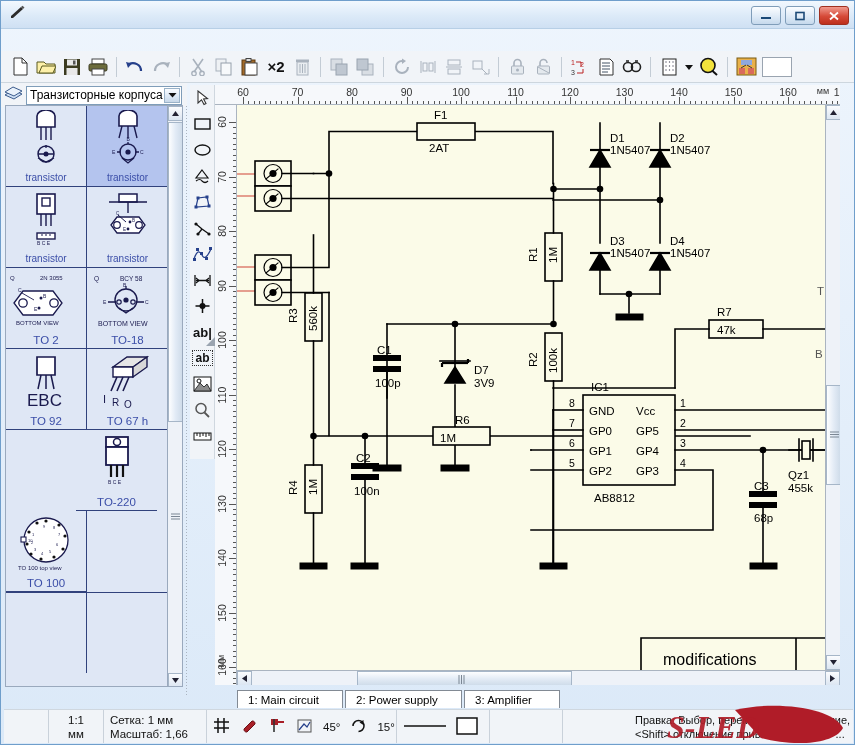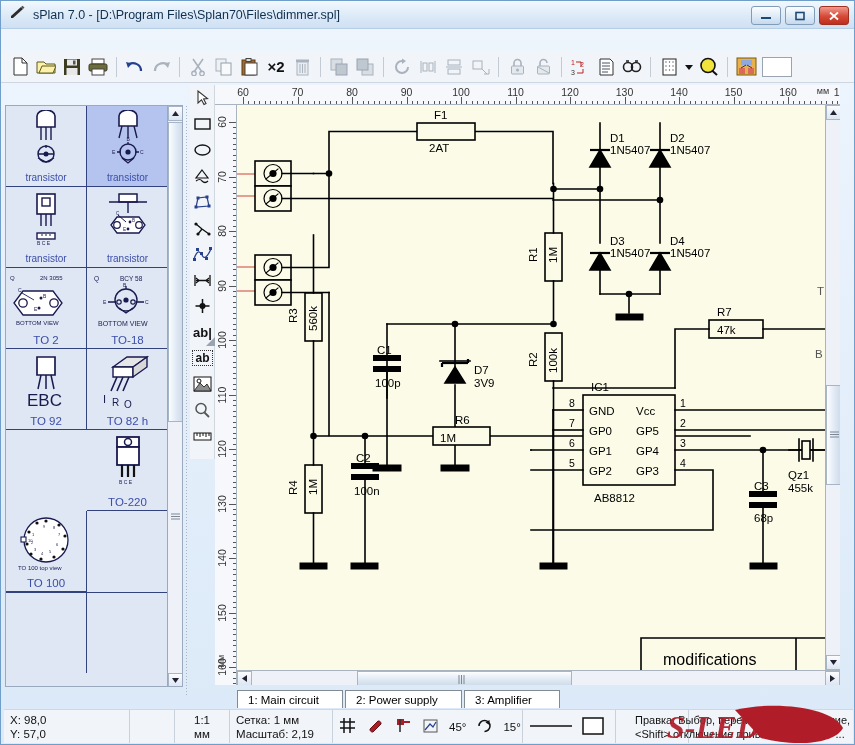--- a/index.html
+++ b/index.html
@@ -173,21 +173,20 @@
 
 <div id="app">
 
   <div id="titlebar">
     <span class="tb-icon">
       <svg width="18" height="16" viewBox="0 0 18 16">
         <path d="M2 13 L4 13 L14 4 L12 2 L2 11 Z" fill="#2b2b2b"></path>
         <path d="M12 2 L14 4 L15.5 2.5 L13.5 0.8 Z" fill="#555"></path>
       </svg>
     </span>
-    <span id="title-text">sPlan 7.0 - [D:\Program Files\Splan70\Files\dimmer.spl]</span>
     <div class="wbtns">
       <div class="wbtn">
         <svg class="g" width="12" height="10">
             <rect x="1" y="6" width="10" height="2" fill="#1c4a77"></rect>
           </svg>
       </div>
       <div class="wbtn">
         <svg class="g" width="12" height="10">
             <rect x="2" y="1.5" width="8" height="7" fill="none" stroke="#1c4a77" stroke-width="1.6"></rect>
           </svg>
@@ -388,20 +387,36 @@
           <rect x="3" y="11" width="6" height="6" fill="#d96a5c"></rect>
           <rect x="12" y="11" width="6" height="6" fill="#d96a5c"></rect>
           <path d="M10 8 L5 11 M11 8 L16 11" stroke="#3b3b3b"></path>
         </svg>
     </div>
     <div class="tb-btn" style="width:36px">
       <div style="width:30px;height:20px;background:#fff;border:1px solid #9aa4b0;"></div>
     </div>
   </div>
 
+  <div id="libbar">
+    <span>
+      <svg width="19" height="17">
+          <path d="M1 10 L9 5 L18 9 L10 14 Z" fill="#cfe0f5" stroke="#3b5b8c"></path>
+          <path d="M1 7 L9 2 L18 6 L10 11 Z" fill="#eaf2fb" stroke="#3b5b8c"></path>
+        </svg>
+    </span>
+    <div id="lib-select">
+      <span>Транзисторные корпуса</span>
+      <span class="arrow">
+        <svg width="9" height="6">
+            <path d="M0.5 1 L8.5 1 L4.5 5.5 Z" fill="#111"></path>
+          </svg>
+      </span>
+    </div>
+  </div>
 
   <div id="libpanel">
     <div id="libgrid">
 
       <div class="lib-cell" style="left:0;top:0;">
         <div class="sym">
           <svg width="66" height="58" viewBox="0 0 66 58">
             <path d="M24 6 a9 6 0 0 1 18 0 v11 h-18 z" fill="#fff" stroke="#1a1a4e" stroke-width="1.6"></path>
             <path d="M28 17 v13 M33 17 v13 M38 17 v13" stroke="#1a1a4e" stroke-width="1.4"></path>
             <circle cx="33" cy="44" r="8" fill="none" stroke="#1a1a4e" stroke-width="1.4"></circle>
@@ -520,25 +535,25 @@
           <svg width="66" height="58" viewBox="0 0 66 58">
             <path d="M18 14 l14 -10 h20 l-14 10 z" fill="#e6e6e6" stroke="#1a1a4e" stroke-width="1.4"></path>
             <path d="M18 14 h20 v10 h-20 z" fill="#fff" stroke="#1a1a4e" stroke-width="1.4"></path>
             <path d="M38 14 l14 -10 v10 l-14 10 z" fill="#d8d8d8" stroke="#1a1a4e" stroke-width="1.4"></path>
             <path d="M22 24 l-6 14 M28 24 l-6 14 M34 24 l-6 14" stroke="#1a1a4e" stroke-width="1.6"></path>
             <text x="8" y="50" font-size="11" fill="#1a1a4e">I</text>
             <text x="17" y="53" font-size="10" fill="#1a1a4e">R</text>
             <text x="29" y="55" font-size="10" fill="#1a1a4e">O</text>
           </svg>
         </div>
-        <div class="cap big">TO 82 h</div>
-      </div>
-
-
-      <div class="lib-cell" style="left:81px;top:324px;border-right:none;">
+        <div class="cap big">TO 67 h</div>
+      </div>
+
+
+      <div class="lib-cell" style="left:70px;top:324px;border-right:none;">
         <div class="sym">
           <svg width="66" height="58" viewBox="0 0 66 58">
             <rect x="22" y="3" width="22" height="10" fill="#fff" stroke="#1a1a4e" stroke-width="1.8"></rect>
             <circle cx="33" cy="8" r="3.5" fill="none" stroke="#1a1a4e" stroke-width="1.5"></circle>
             <rect x="22" y="13" width="22" height="18" fill="#fff" stroke="#1a1a4e" stroke-width="1.8"></rect>
             <path d="M27 31 v12 M33 31 v12 M39 31 v12" stroke="#111" stroke-width="2.2"></path>
             <text x="24" y="50" font-size="5" fill="#1a1a4e">B C E</text>
           </svg>
         </div>
         <div class="cap big">TO-220</div>
@@ -1247,37 +1262,31 @@
     </div>
     <div class="sheettab" style="left:108px;width:117px;">
       <span>2: Power supply</span>
     </div>
     <div class="sheettab" style="left:227px;width:96px;">
       <span>3: Amplifier</span>
     </div>
   </div>
 
   <div id="statusbar">
-    <div class="sf" style="width:126px;">
-      <div class="two">
-        <div>X: 98,0</div>
-        <div>Y: 57,0</div>
-      </div>
-    </div>
     <div class="sf" style="width:45px;"></div>
     <div class="sf" style="width:55px;justify-content:center;">
       <div class="two" style="text-align:center;">
         <div>1:1</div>
         <div>мм</div>
       </div>
     </div>
     <div class="sf" style="width:103px;">
       <div class="two">
         <div class="nowrap">Сетка: 1 мм</div>
-        <div class="nowrap">Масштаб:  2,19</div>
+        <div class="nowrap">Масштаб:  1,66</div>
       </div>
     </div>
     <div class="sf" style="width:190px;gap:11px;">
       <span>
         <svg width="17" height="17">
             <path d="M1 5 h15 M1 11 h15 M5 1 v15 M11 1 v15" stroke="#111" stroke-width="1.5"></path>
           </svg>
       </span>
       <span>
         <svg width="17" height="15">

